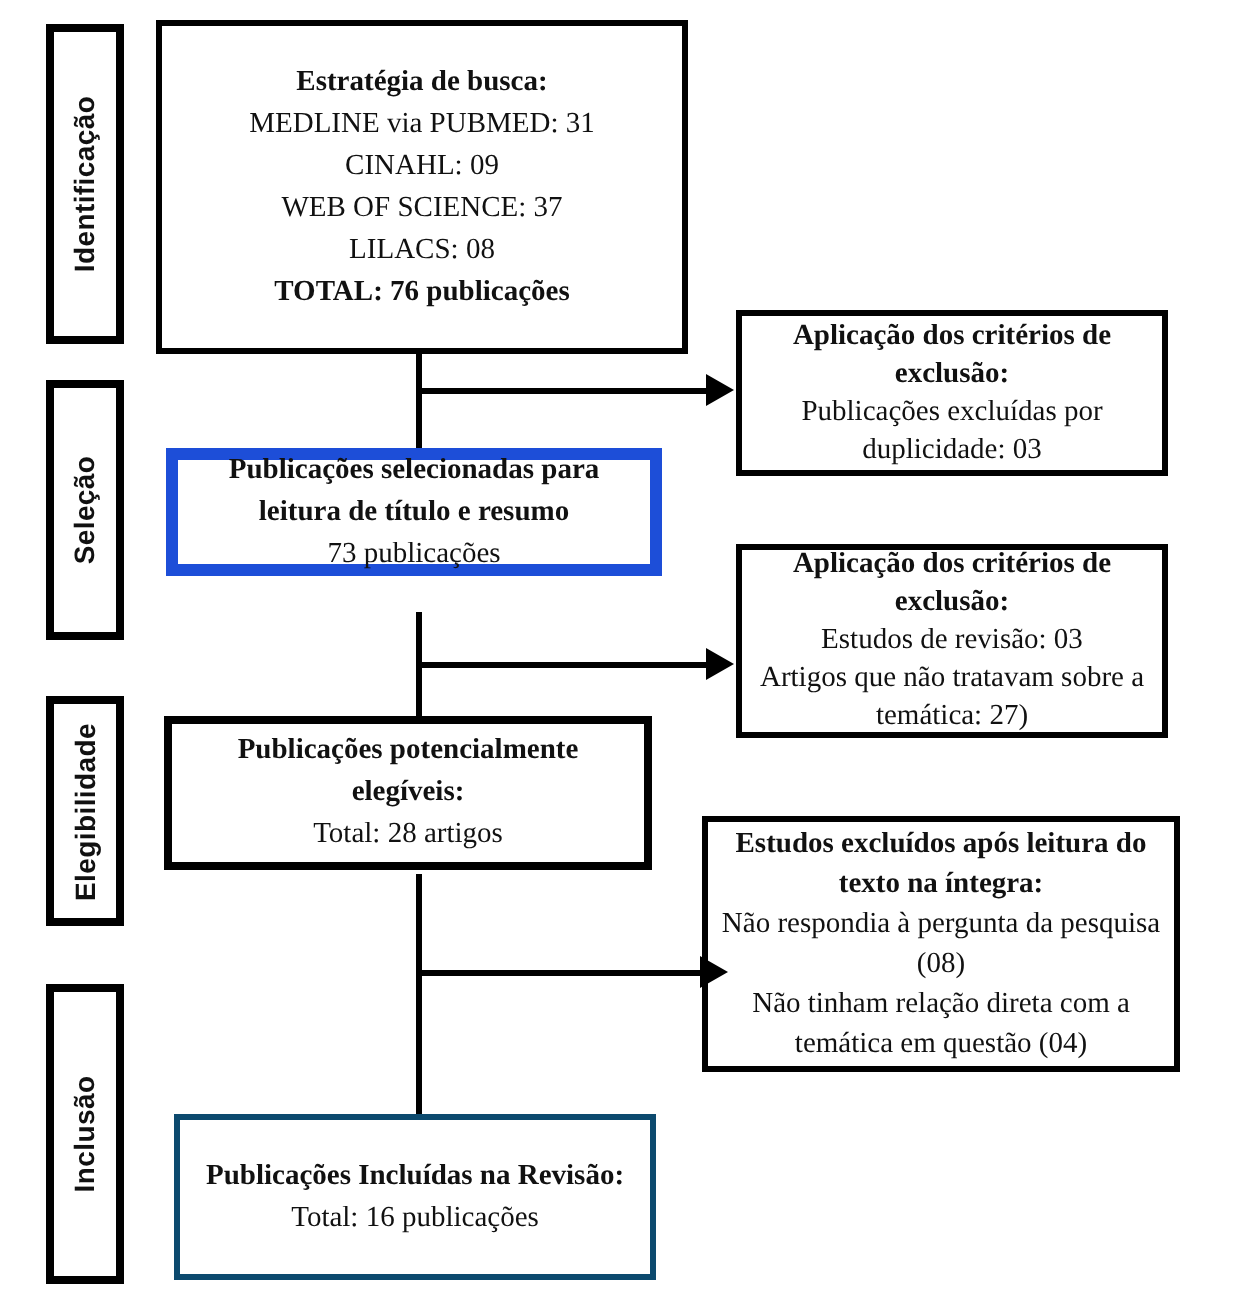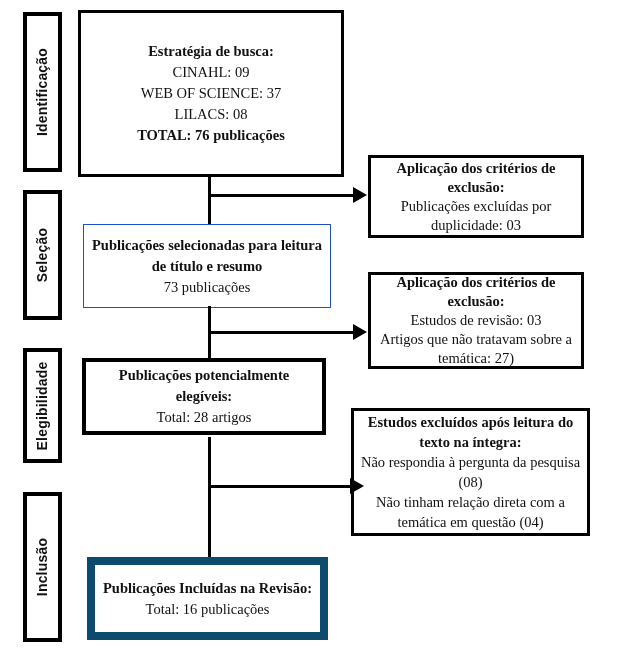--- a/index.html
+++ b/index.html
@@ -42,23 +42,23 @@
     flex-direction: column;
     justify-content: center;
     text-align: center;
     font-size: 14.5px;
     line-height: 21px;
     padding: 14px 5px;
   }
   .bt { font-weight: bold; }
 
   .box-search   { left: 78px;  top: 10px;  width: 266px; height: 167px; border: 3px solid #000; }
-  .box-selected { left: 83px;  top: 224px; width: 248px; height: 84px;  border: 1px solid #1d4ed8; }
+  .box-selected { left: 83px;  top: 224px; width: 248px; height: 64px;  border: 6px solid #1d4ed8; }
   .box-eligible { left: 82px;  top: 358px; width: 244px; height: 77px;  border: 4px solid #000; }
-  .box-included { left: 87px;  top: 557px; width: 241px; height: 83px;  border: 8px solid #0c4a6e; }
+  .box-included { left: 87px;  top: 557px; width: 241px; height: 83px;  border: 3px solid #0c4a6e; }
 
   .box-excl-1 { left: 368px; top: 155px; width: 216px; height: 83px;  border: 3px solid #000; line-height: 19px; }
   .box-excl-2 { left: 368px; top: 272px; width: 216px; height: 97px;  border: 3px solid #000; line-height: 19px; }
   .box-excl-3 { left: 351px; top: 408px; width: 239px; height: 128px; border: 3px solid #000; line-height: 20px; padding: 2px 2px; }
 
   #stage-identificacao { left: 23px; top: 12px;  width: 39px; height: 160px; }
   #stage-selecao       { left: 23px; top: 190px; width: 39px; height: 130px; }
   #stage-elegibilidade { left: 23px; top: 348px; width: 39px; height: 115px; }
   #stage-inclusao      { left: 23px; top: 492px; width: 39px; height: 150px; }
 
@@ -95,20 +95,21 @@
   </div>
   <div class="stage-box" id="stage-elegibilidade">
     <span class="stage-label">Elegibilidade</span>
   </div>
   <div class="stage-box" id="stage-inclusao">
     <span class="stage-label">Inclusão</span>
   </div>
 
   <div class="flow-box box-search">
     <div class="bt">Estratégia de busca:</div>
+    <div>MEDLINE via PUBMED: 31</div>
     <div>CINAHL: 09</div>
     <div>WEB OF SCIENCE: 37</div>
     <div>LILACS: 08</div>
     <div class="bt">TOTAL: 76 publicações</div>
   </div>
 
   <div class="flow-box box-selected">
     <div class="bt">Publicações selecionadas para leitura de título e resumo</div>
     <div>73 publicações</div>
   </div>

